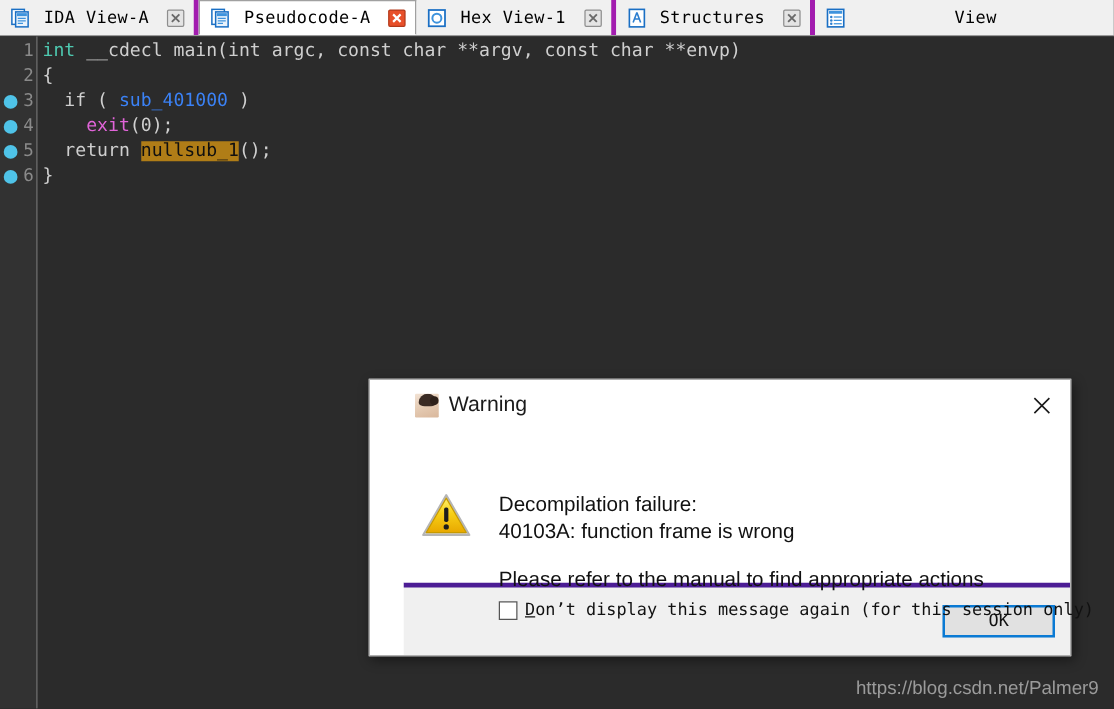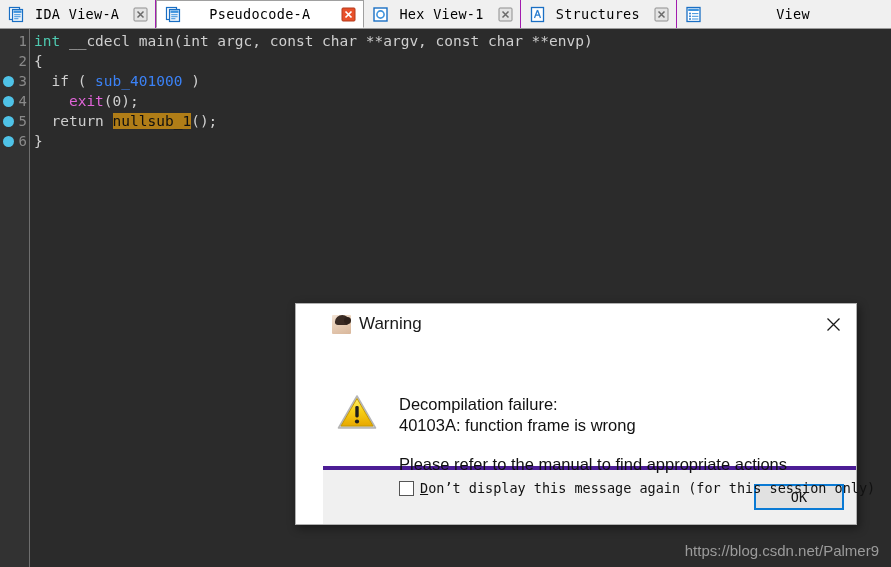--- a/index.html
+++ b/index.html
@@ -31,33 +31,32 @@
     display: flex;
     align-items: stretch;
     box-sizing: border-box;
   }
   .tab {
     display: flex;
     align-items: center;
     height: 100%;
     box-sizing: border-box;
     padding: 0 7px 0 8px;
-    border-right: 1px solid #a21caf;
+    border-right: 4px solid #a21caf;
     background: #f0f0f0;
     position: relative;
   }
   .tab.active {
     background: #ffffff;
     border-left: 1px solid #a0a0a0;
     border-right: 1px solid #a0a0a0;
     border-top: 1px solid #a0a0a0;
     border-bottom: 1px solid #ffffff;
     margin-top: 0px;
     z-index: 3;
-    gap: 17px;
   }
   .tab-label {
     font-family: "DejaVu Sans Mono", monospace;
     font-size: 13.5px;
     color: #000000;
     white-space: nowrap;
     padding: 0 10px;
     letter-spacing: 0.3px;
   }
   .tab-icon {

